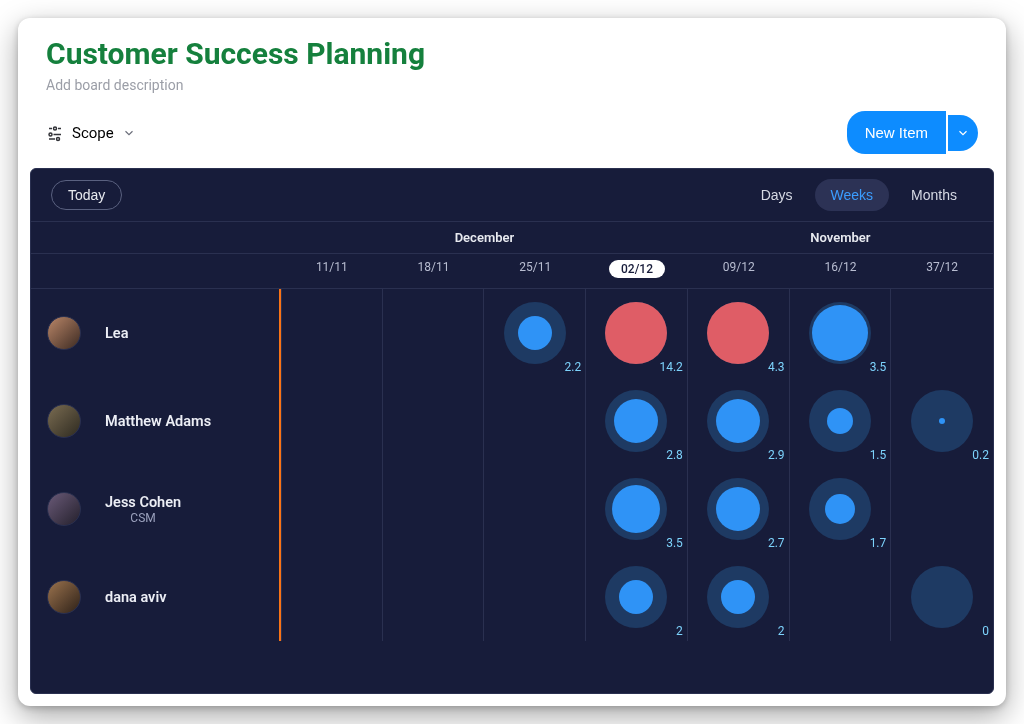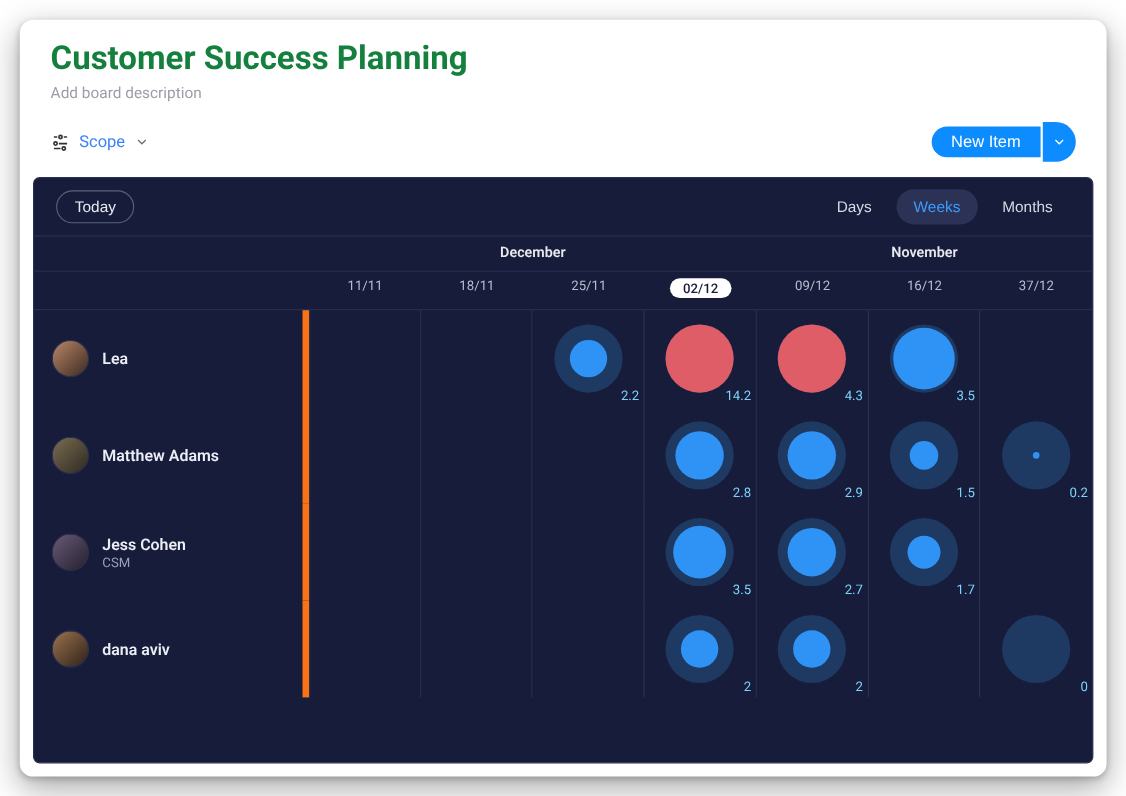--- a/index.html
+++ b/index.html
@@ -37,37 +37,37 @@
   .toolbar {
     display: flex;
     align-items: center;
     justify-content: space-between;
     padding: 10px 28px 14px 28px;
   }
   .scope-group {
     display: flex;
     align-items: center;
     gap: 8px;
-    color: #3b82f6;
+    color: #000000;
     font-size: 15px;
     cursor: pointer;
   }
   .scope-icon svg { display:block; }
   .scope-chevron svg { display:block; }
   .newitem-group {
     display: flex;
     align-items: center;
   }
   .newitem-btn {
     background: #0d8cff;
     color: #fff;
     border: none;
     font-size: 15px;
     font-weight: 500;
-    height: 28px;
+    height: 43px;
     padding: 0 18px;
     border-radius: 18px 0 0 18px;
     cursor: pointer;
   }
   .newitem-dd {
     background: #0d8cff;
     border: none;
     color: #fff;
     height: 36px;
     width: 30px;
@@ -160,23 +160,24 @@
     flex: 1;
   }
   .person-row {
     display: grid;
     grid-template-columns: 250px repeat(7, 1fr);
     min-height: 88px;
   }
   .name-cell {
     display: flex;
     align-items: center;
-    gap: 12px;
+    gap: 24px;
     padding-left: 16px;
-    border-right: 6px solid #f97316;
+    border-right: 2px solid #f97316;
+    text-align: center;
   }
   .avatar {
     width: 34px;
     height: 34px;
     border-radius: 50%;
     background: linear-gradient(135deg, #8a6d5a, #3a2e28);
     flex-shrink: 0;
     border: 1px solid #2a3050;
   }
   .person-name {

